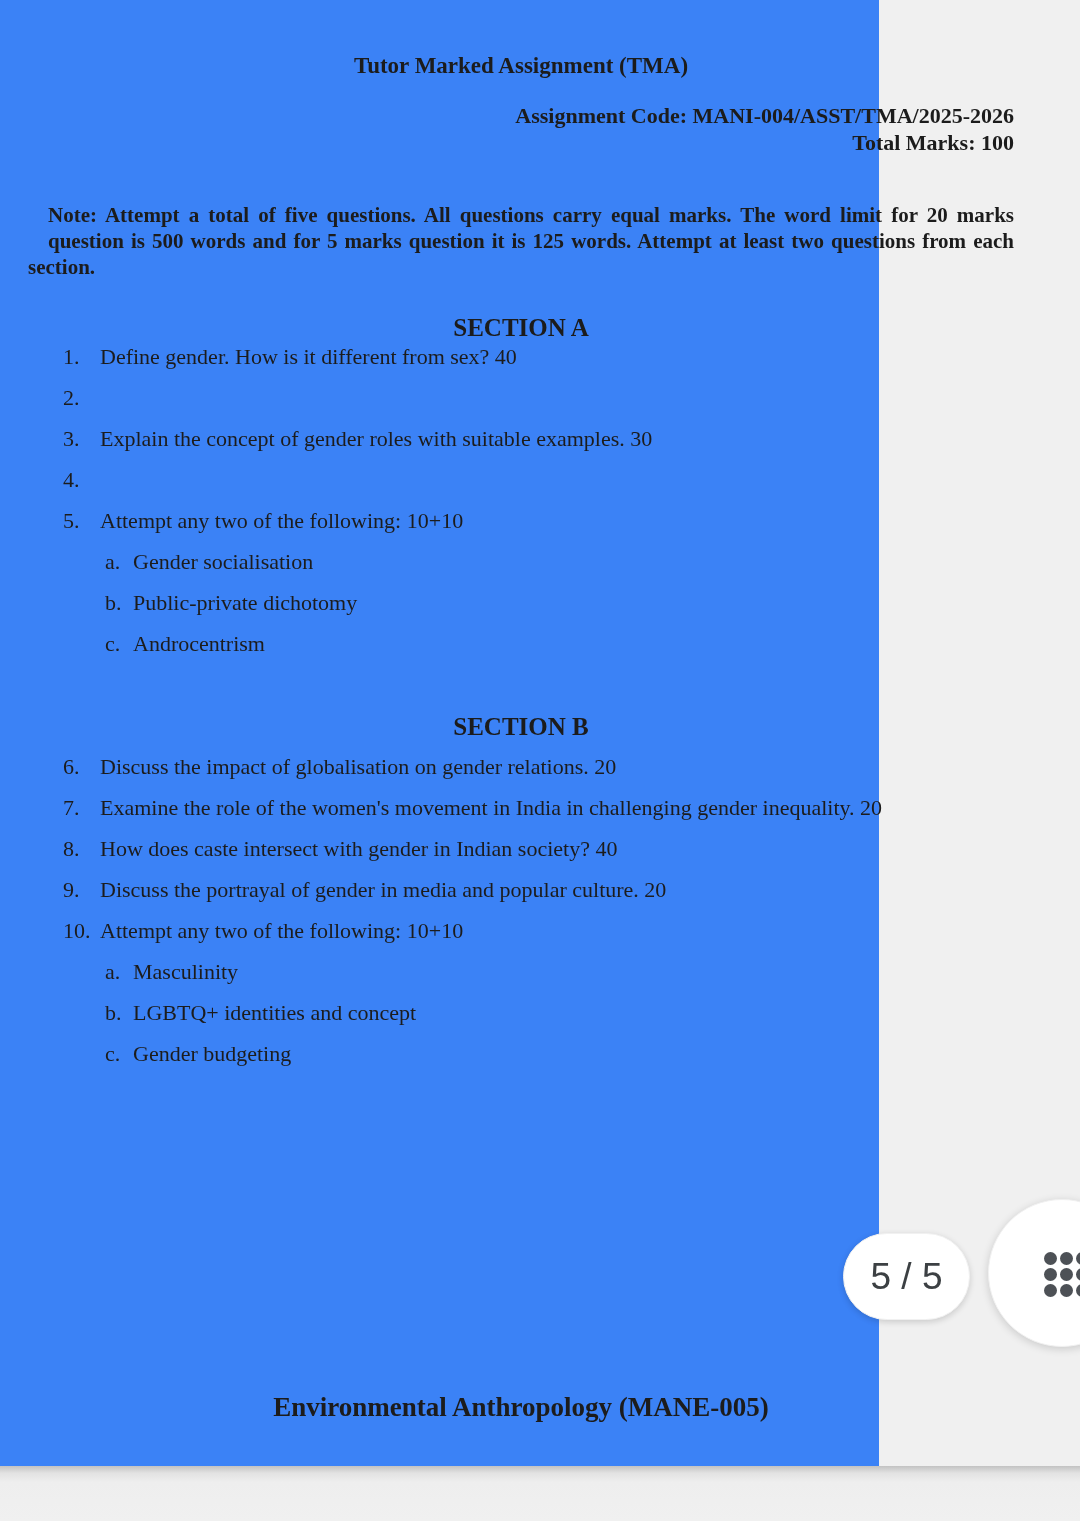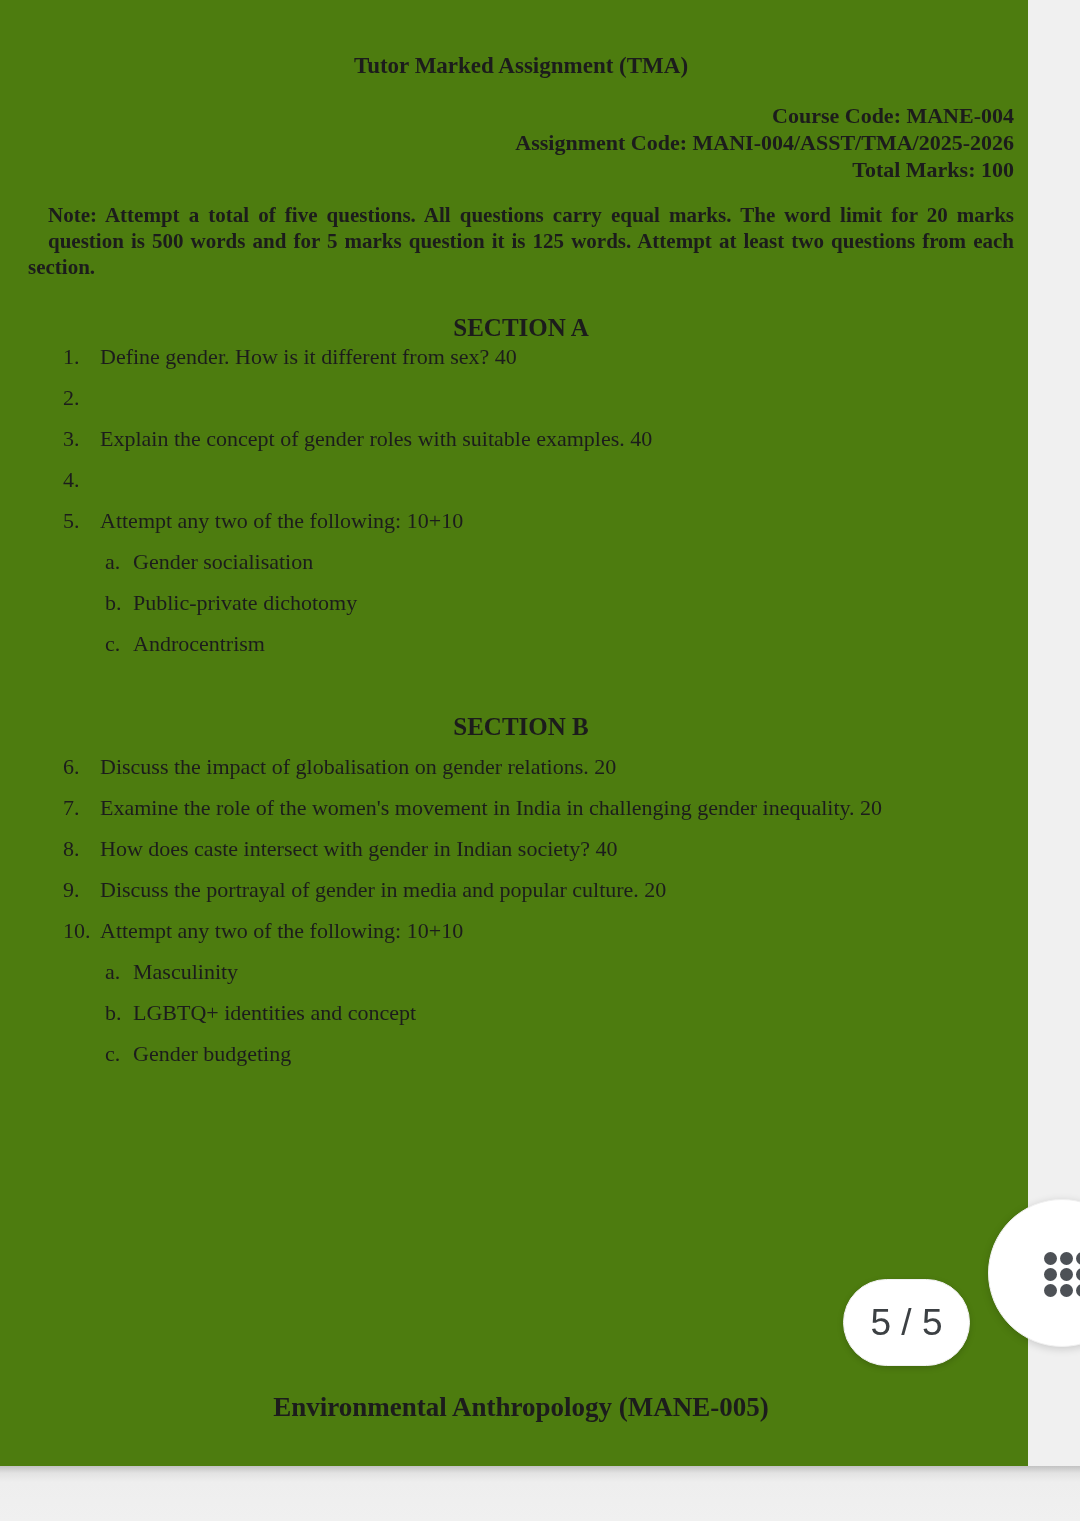--- a/index.html
+++ b/index.html
@@ -8,22 +8,22 @@
     font-family: "Liberation Serif", serif;
     background: #f0f0f0;
     position: relative;
     color: #1c1c1c;
   }
   .viewer { position: absolute; inset: 0; }
 
   
   .page {
     position: absolute;
-    left: 0; top: 0; width: 1028px; height: 1466px;
-    background: #4d7c0f;
+    left: 0; top: 0; width: 879px; height: 1466px;
+    background: #3b82f6;
     padding-left: 24px;
   }
   .doc-title {
     position: absolute;
     left: 28px; width: 986px; top: 52px;
     text-align: center;
     font-weight: bold;
     font-size: 23px;
     line-height: 27px;
   }
@@ -83,21 +83,21 @@
     left: 28px; width: 986px; top: 1391px;
     text-align: center;
     font-weight: bold;
     font-size: 27px;
     line-height: 32px;
   }
 
   
   .pill {
     position: absolute;
-    left: 843px; top: 1279px;
+    left: 843px; top: 1233px;
     width: 127px; height: 87px;
     background: #ffffff;
     border: 1px solid #f1f1f1;
     border-radius: 44px;
     box-shadow: 0 2px 6px rgba(0,0,0,0.16);
     display: flex;
     align-items: center;
     justify-content: center;
     font-family: "Liberation Sans", sans-serif;
     font-size: 37px;
@@ -139,21 +139,20 @@
 </head>
 <body>
 
 <div class="viewer">
 
   <div class="page">
 
     <div class="doc-title">Tutor Marked Assignment (TMA)</div>
 
     <div class="codes">
-      <div>Course Code: MANE-004</div>
       <div>Assignment Code: MANI-004/ASST/TMA/2025-2026</div>
       <div>Total Marks: 100</div>
     </div>
 
     <div class="note">
       <div class="note-line stretch">Note: Attempt a total of five questions. All questions carry equal marks. The word limit for 20 marks</div>
       <div class="note-line stretch">question is 500 words and for 5 marks question it is 125 words. Attempt at least two questions from each</div>
       <div class="note-line">section.</div>
     </div>
 
@@ -162,21 +161,21 @@
     <div class="qlist a">
       <div class="q">
         <span class="qnum">1.</span>
         <span class="qtext">Define gender. How is it different from sex? 40</span>
       </div>
       <div class="q">
         <span class="qnum">2.</span>
       </div>
       <div class="q">
         <span class="qnum">3.</span>
-        <span class="qtext">Explain the concept of gender roles with suitable examples. 40</span>
+        <span class="qtext">Explain the concept of gender roles with suitable examples. 30</span>
       </div>
       <div class="q">
         <span class="qnum">4.</span>
       </div>
       <div class="q">
         <span class="qnum">5.</span>
         <span class="qtext">Attempt any two of the following: 10+10</span>
       </div>
       <div class="sub">
         <span class="slet">a.</span>

